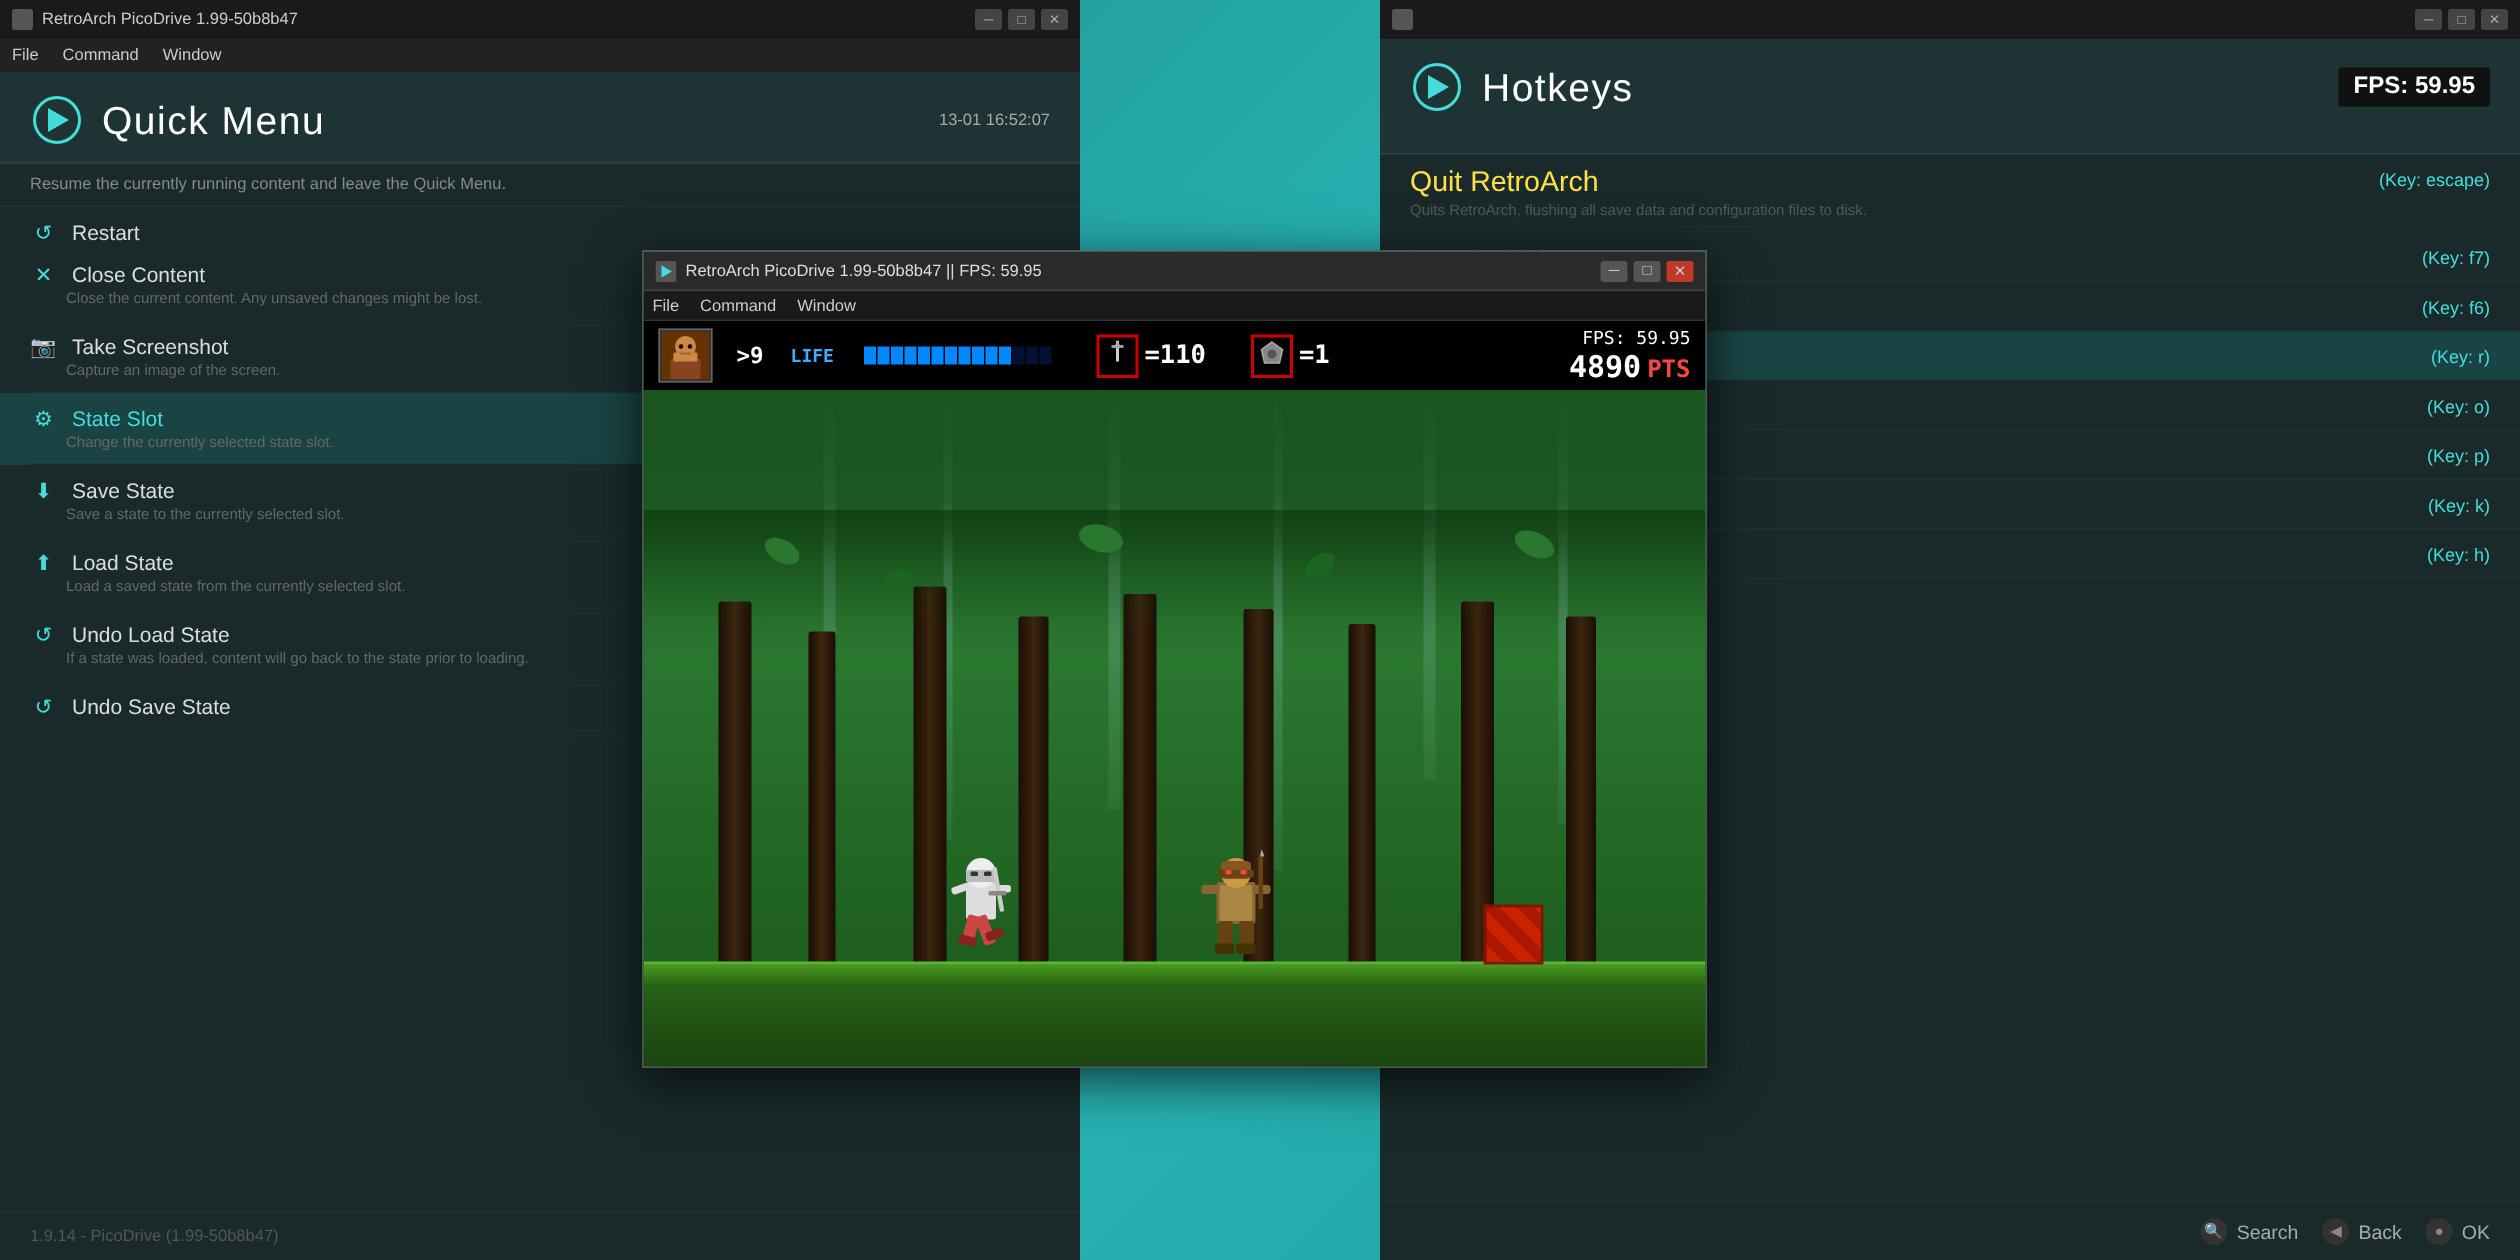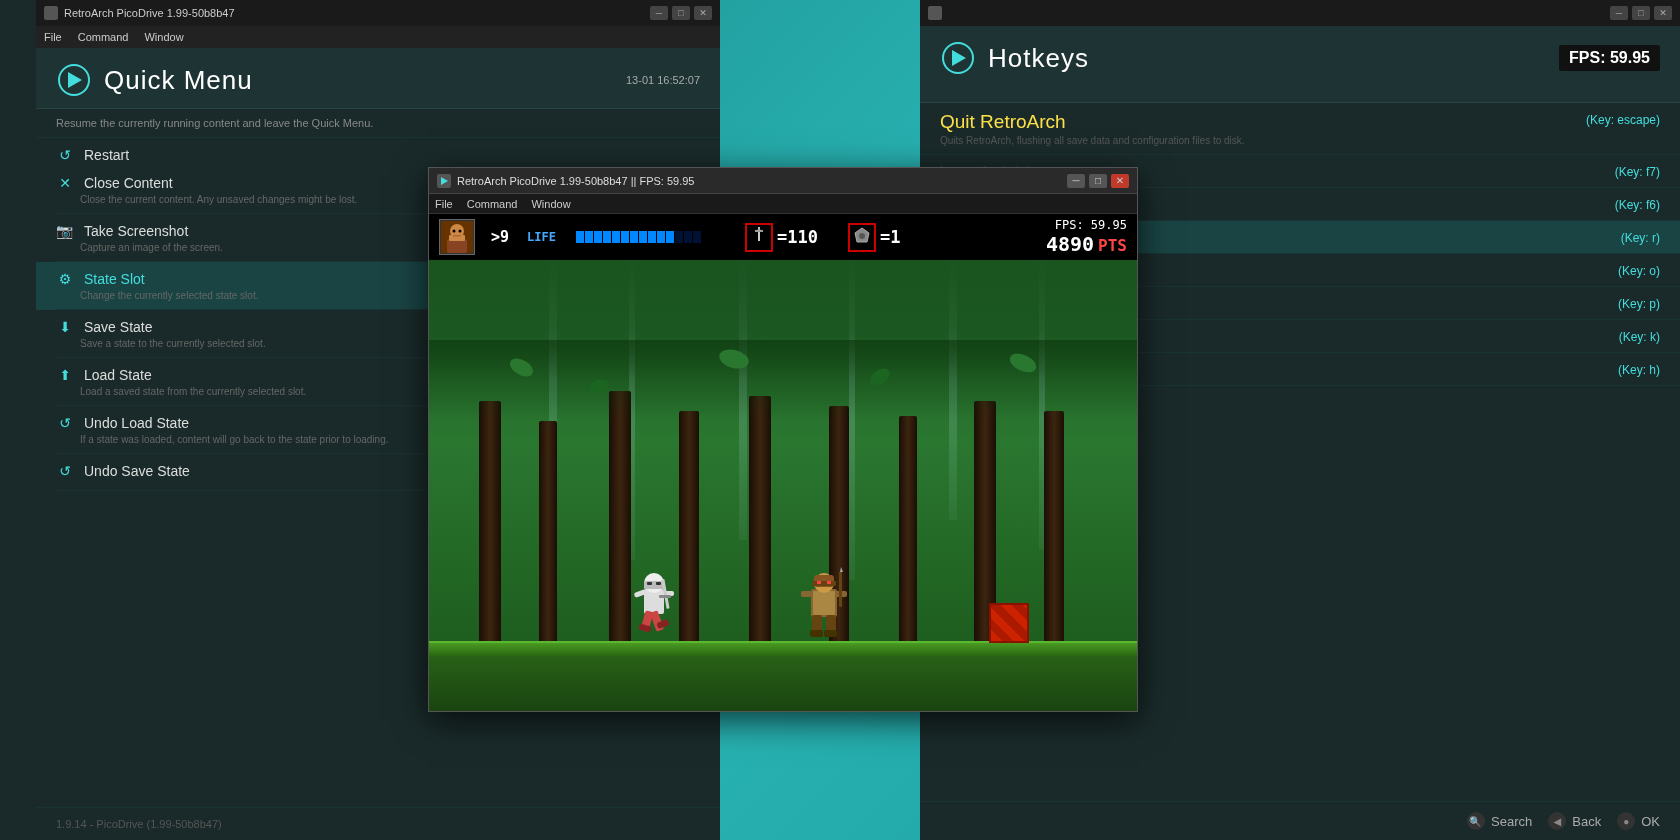--- a/index.html
+++ b/index.html
@@ -22,21 +22,20 @@
     
     .quick-menu-window {
       position: absolute;
       left: 0;
       top: 0;
       width: 720px;
       height: 840px;
       background: #1a2a2a;
       display: flex;
       flex-direction: column;
-      padding-left: 36px;
     }
 
     .window-titlebar {
       background: #1a1a1a;
       height: 26px;
       display: flex;
       align-items: center;
       padding: 0 8px;
       gap: 6px;
     }
@@ -705,21 +704,21 @@
       <div class="life-seg"></div>
       <div class="life-seg"></div>
       <div class="life-seg"></div>
       <div class="life-seg"></div>
       <div class="life-seg"></div>
       <div class="life-seg empty"></div>
       <div class="life-seg empty"></div>
       <div class="life-seg empty"></div>
     </div>
 
-    <div class="hud-weapon" style="margin-left:28px;display:flex;align-items:center;gap:4px;">
+    <div class="hud-weapon" style="margin-left:14px;display:flex;align-items:center;gap:4px;">
       <div class="hud-weapon-box">
         <svg width="16" height="18" viewBox="0 0 16 18">
           <rect x="7" y="0" width="2" height="14" fill="#ccc"></rect>
           <rect x="4" y="3" width="8" height="2" fill="#999"></rect>
           <polygon points="8,0 10,4 6,4" fill="#aaa"></polygon>
         </svg>
       </div>
       <span style="color:#fff;font-size:17px;font-weight:bold;font-family:monospace;">=110</span>
     </div>
 

